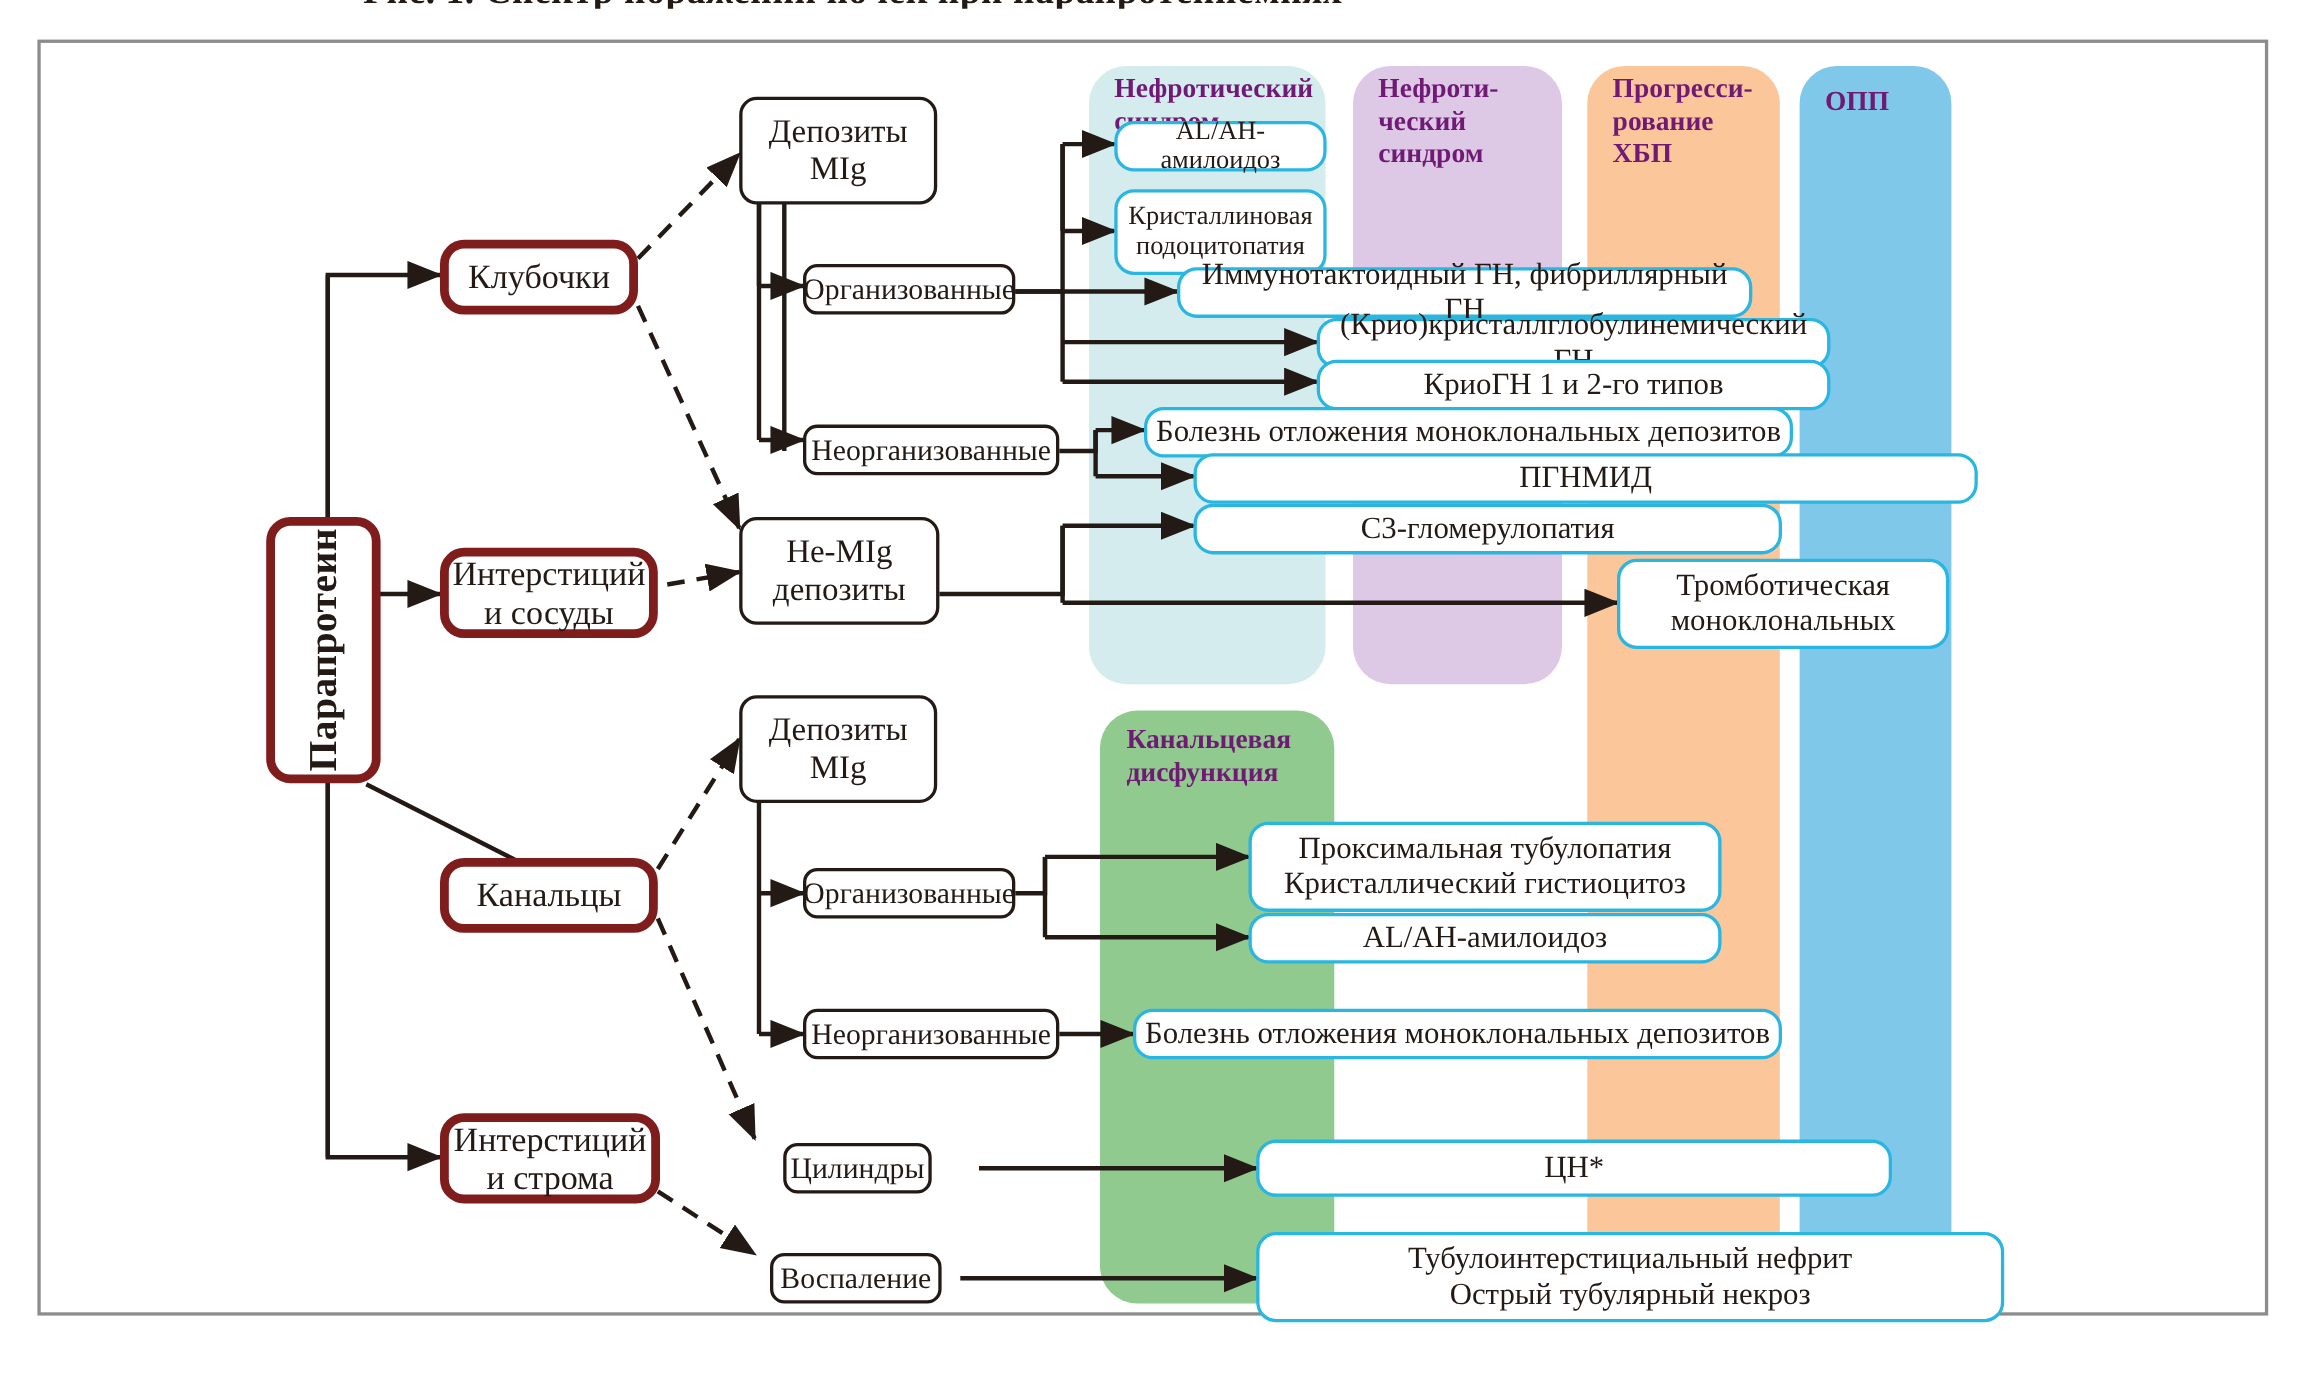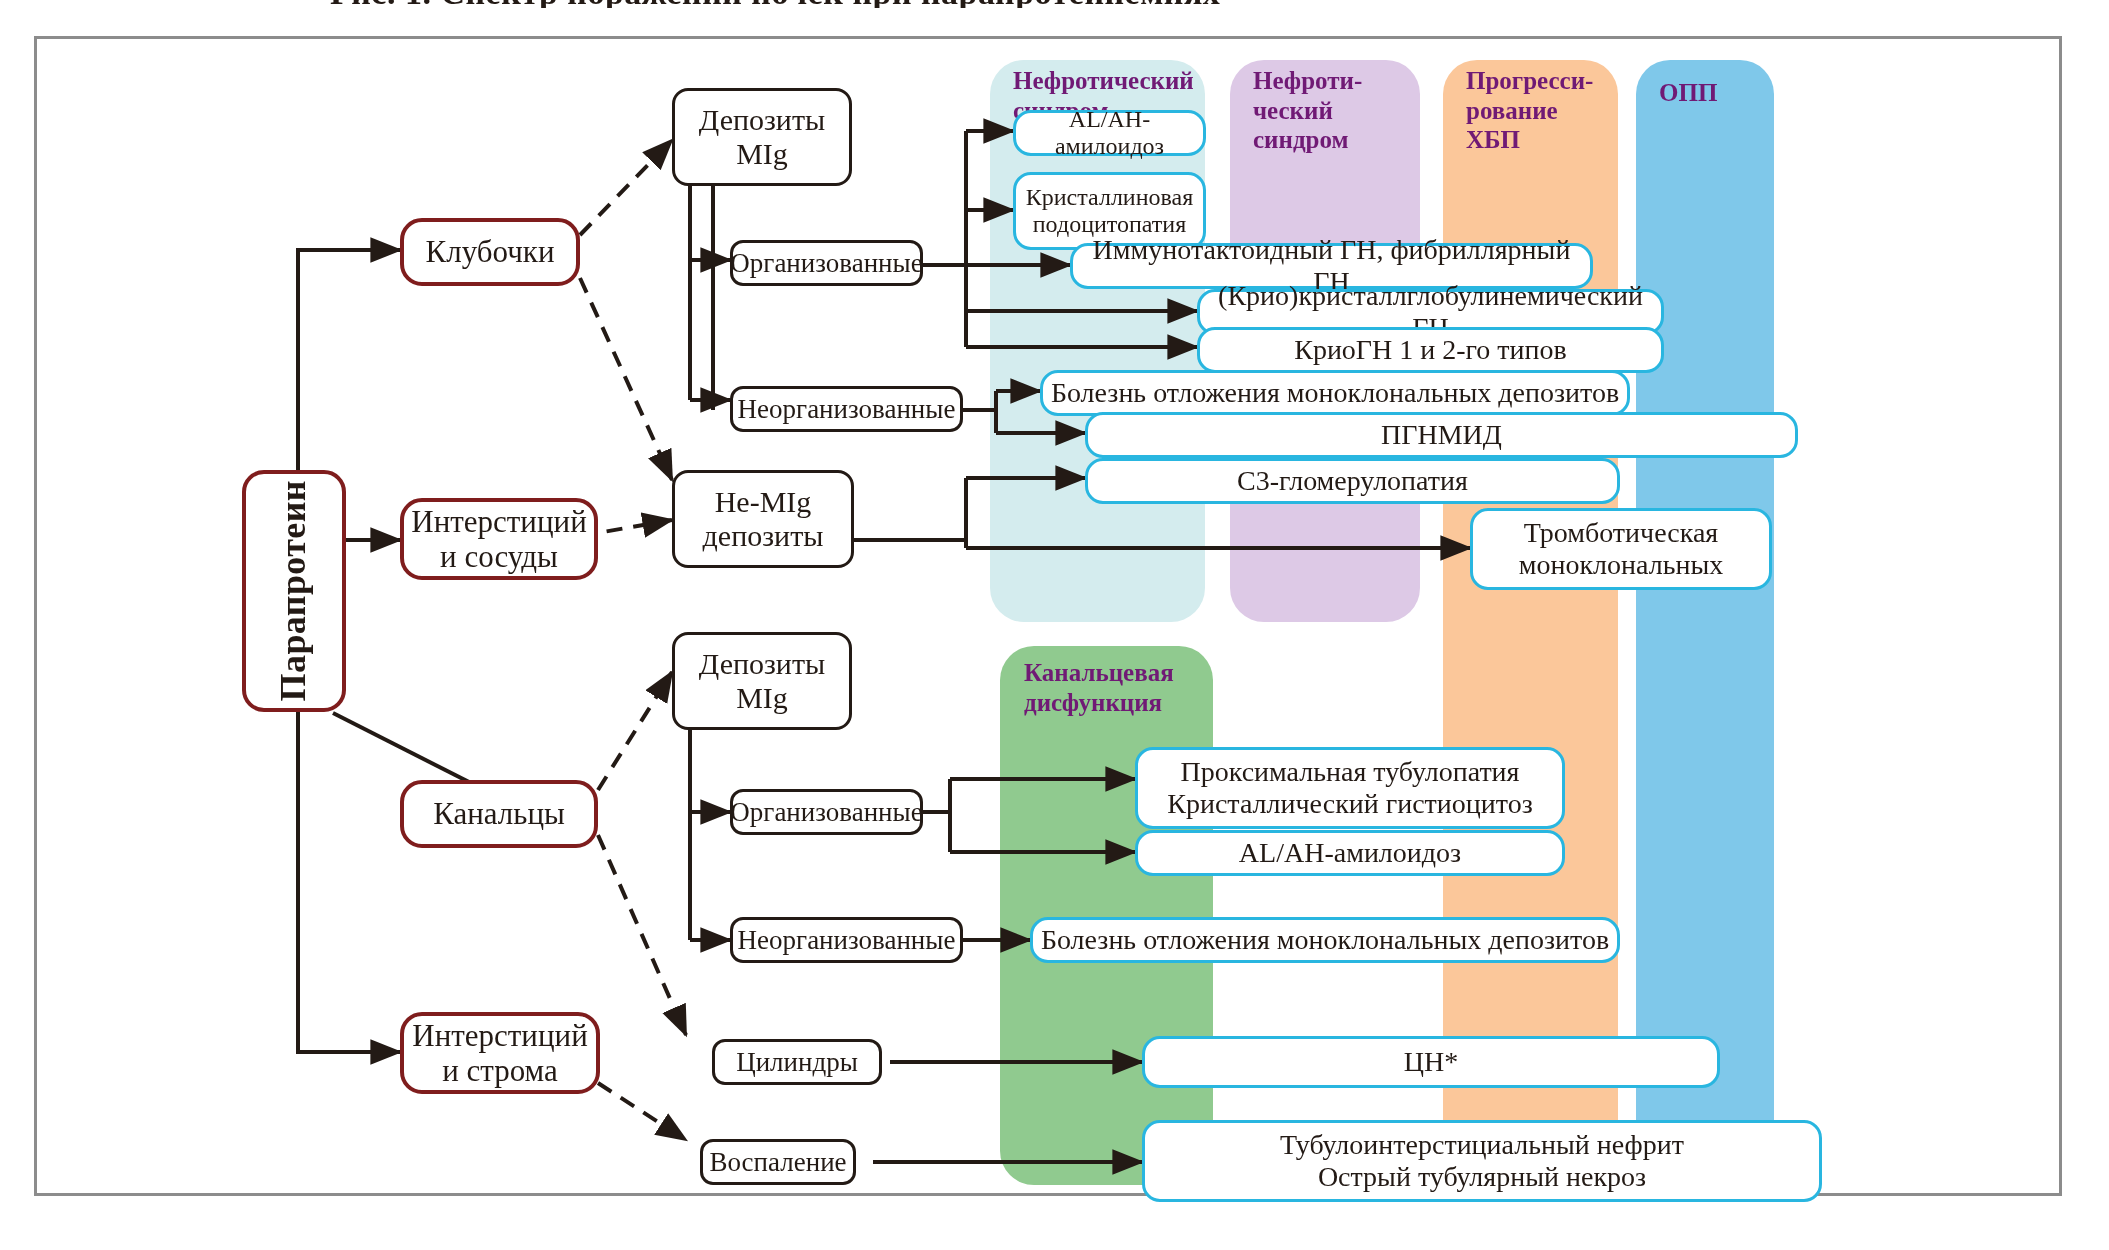--- a/index.html
+++ b/index.html
@@ -27,21 +27,21 @@
   svg#links{position:absolute;left:0;top:0;width:2109px;height:1250px;z-index:4;
             pointer-events:none;}
 
   
   .node{position:absolute;z-index:6;box-sizing:border-box;display:flex;
         align-items:center;justify-content:center;text-align:center;
         background:#fff;border-radius:16px;line-height:1.14;}
   .node span{display:block;padding:0 6px;}
 
   
-  .n-cyan{border:4px solid #7f1d1d;border-radius:22px;font-size:31px;}
+  .n-cyan{border:8px solid #7f1d1d;border-radius:22px;font-size:31px;}
   
   .n-dark{border:3px solid #231a15;font-size:30px;}
   .n-dark-sm{border:3px solid #231a15;font-size:27px;border-radius:13px;}
   
   .n-pill{border:3.5px solid #29b6e0;border-radius:18px;font-size:28px;}
   .n-pill-sm{border:3.5px solid #29b6e0;border-radius:18px;font-size:24px;}
 
   
   .rot{writing-mode:vertical-rl;transform:rotate(180deg);font-weight:bold;
        font-size:36px;letter-spacing:.4px;}
@@ -211,21 +211,21 @@
 </div>
 <div class="node n-dark-sm" style="left:730px;top:386px;width:233px;height:46px;">
   <span>Неорганизованные</span>
 </div>
 <div class="node n-dark-sm" style="left:730px;top:789px;width:193px;height:46px;">
   <span>Организованные</span>
 </div>
 <div class="node n-dark-sm" style="left:730px;top:917px;width:233px;height:46px;">
   <span>Неорганизованные</span>
 </div>
-<div class="node n-dark-sm" style="left:712px;top:1039px;width:170px;height:46px;">
+<div class="node n-dark-sm" style="left:712px;top:1039px;width:135px;height:46px;">
   <span>Цилиндры</span>
 </div>
 <div class="node n-dark-sm" style="left:700px;top:1139px;width:156px;height:46px;">
   <span>Воспаление</span>
 </div>
 
 <div class="node n-pill-sm" style="left:1013px;top:110px;width:193px;height:46px;">
   <span>AL/AH-амилоидоз</span>
 </div>
 <div class="node n-pill-sm" style="left:1013px;top:172px;width:193px;height:78px;white-space:pre-line;">

